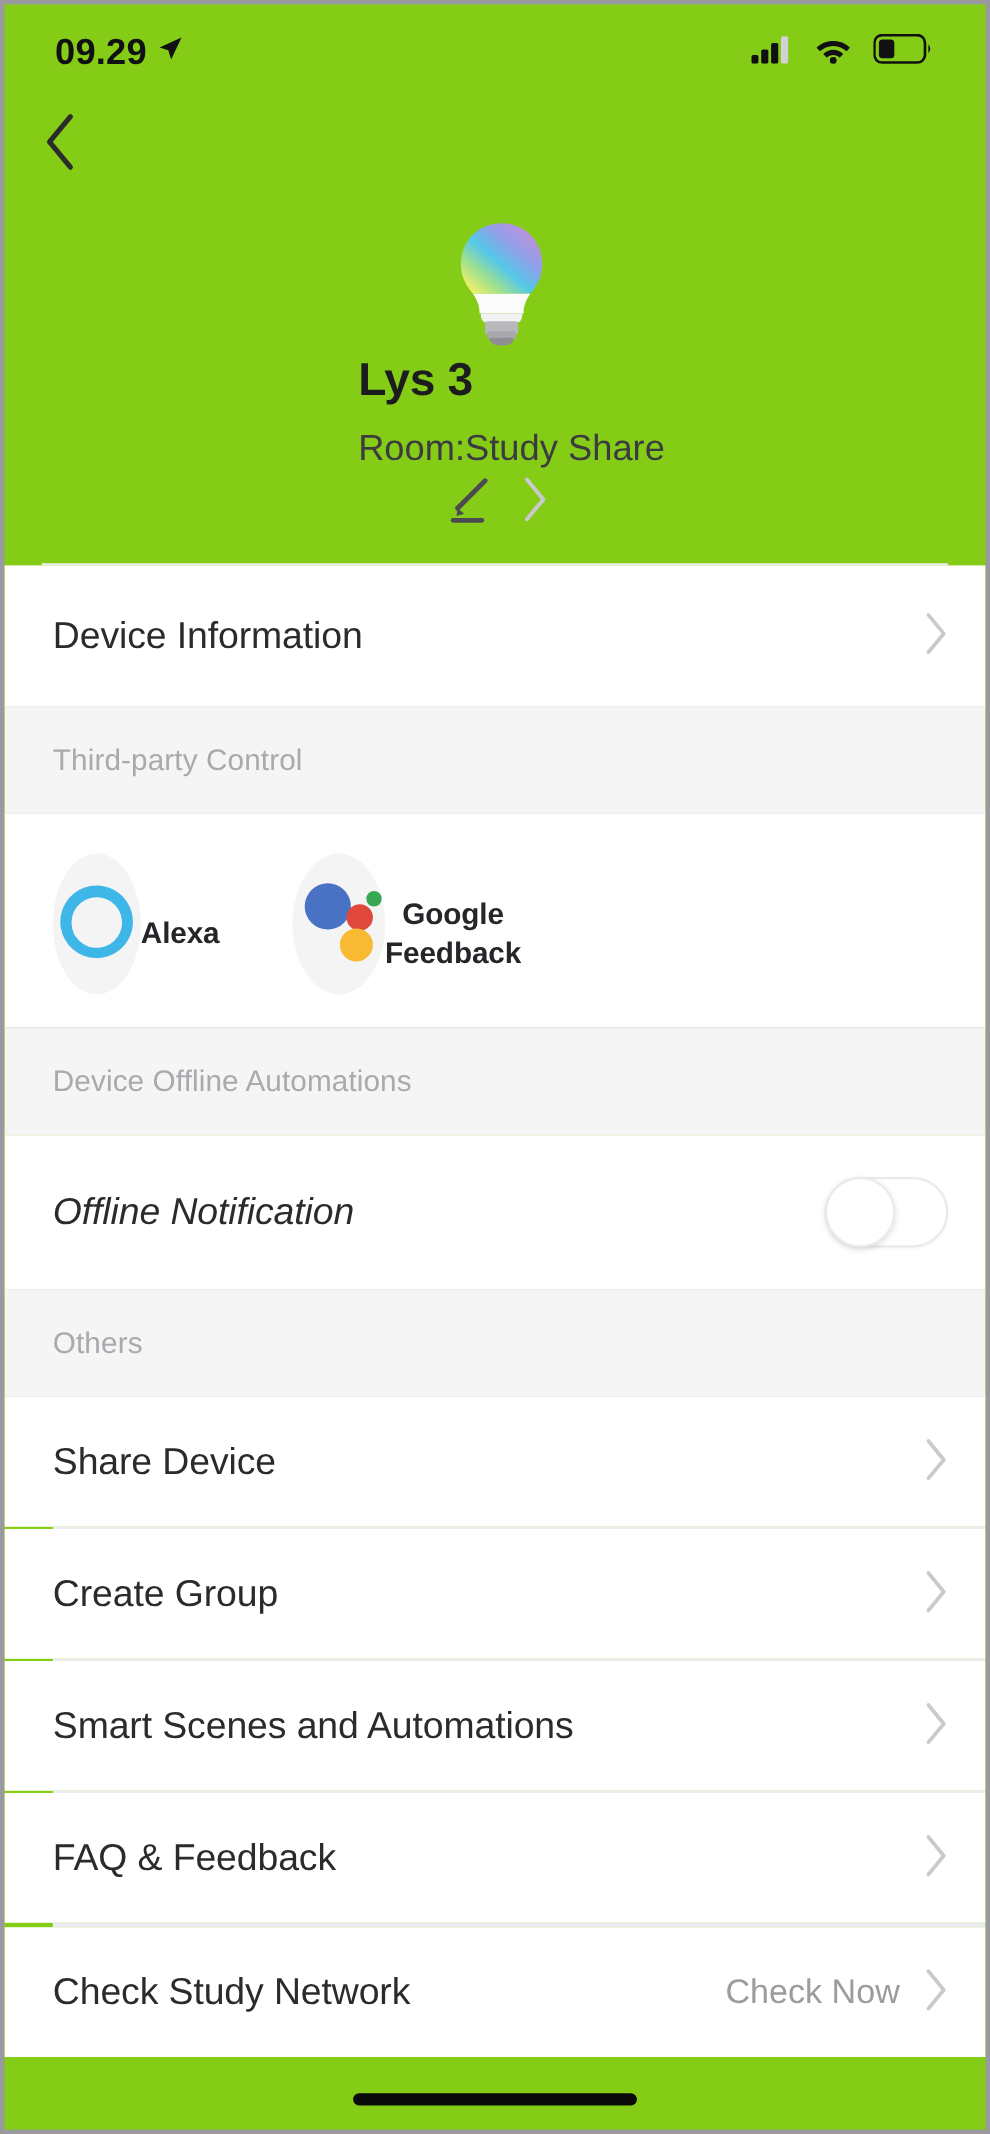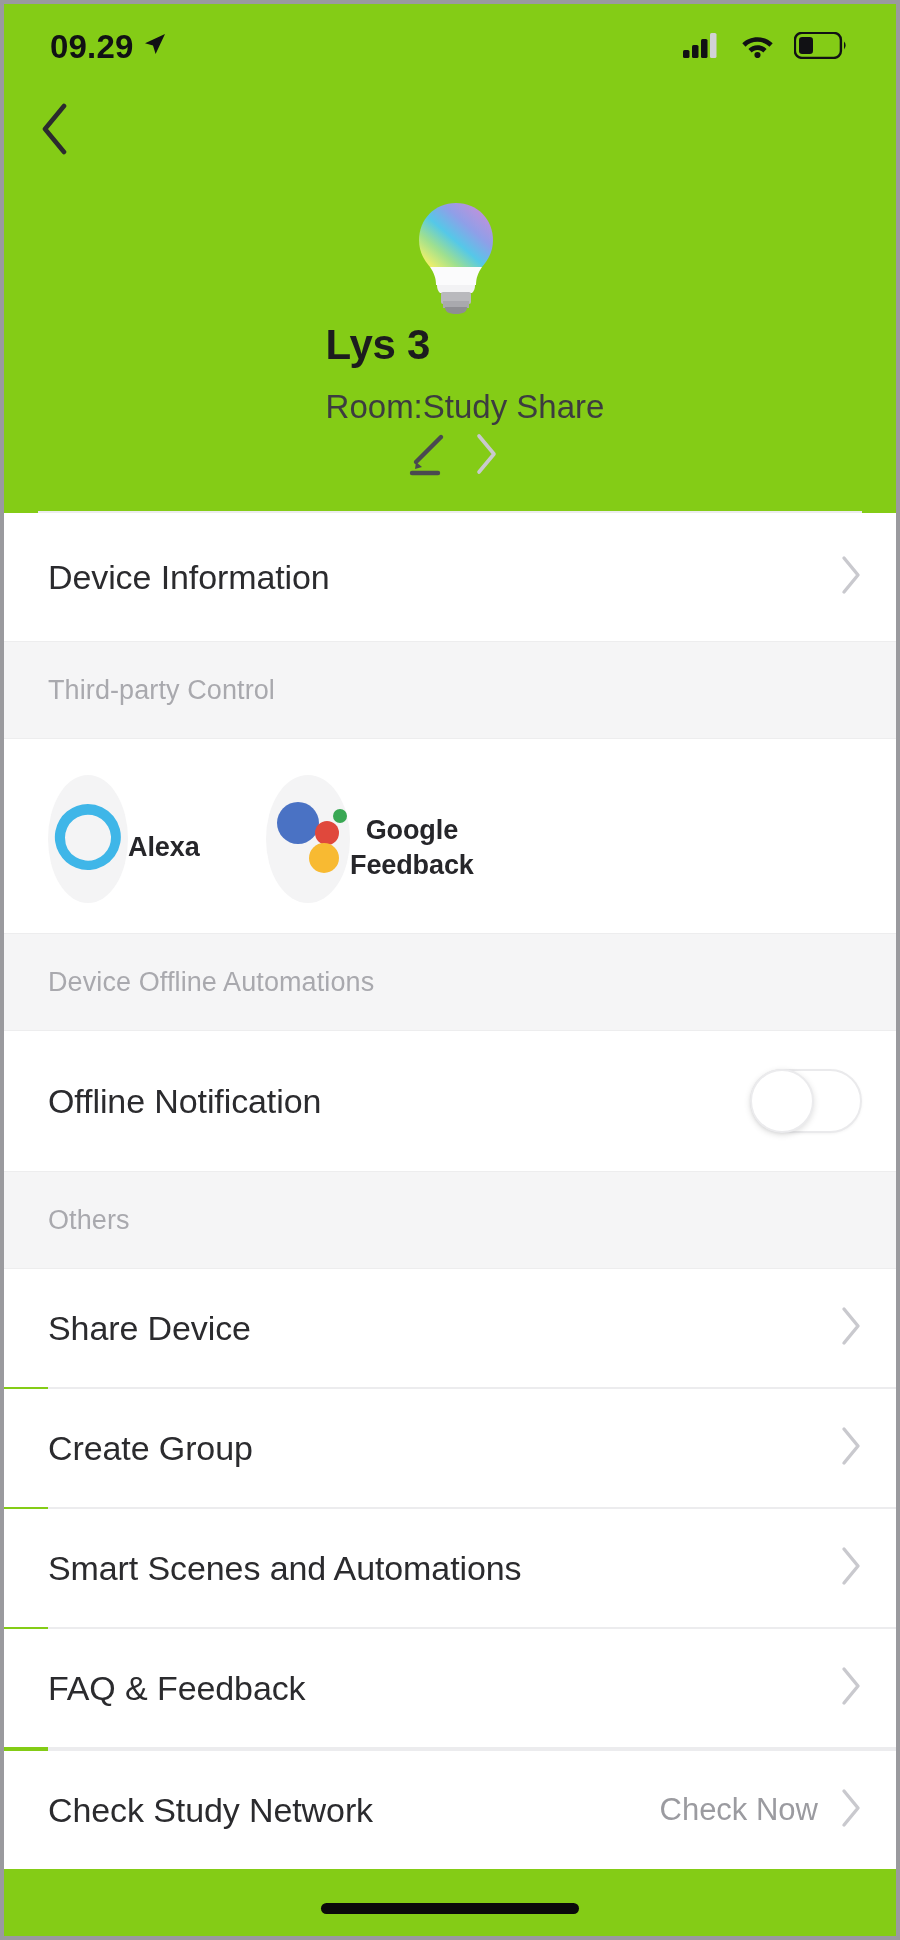--- a/index.html
+++ b/index.html
@@ -364,21 +364,21 @@
         </span>
       </div>
       <div class="tp-label">Google Feedback</div>
     </div>
   </div>
 
   <div class="section-header">
     <span class="section-header-title">Device Offline Automations</span>
   </div>
 
-  <div class="row" style="min-height:140px;">
+  <div class="row" style="min-height:140px;font-style:italic;">
     <span class="row-label">Offline Notification</span>
     <div class="toggle">
       <div class="toggle-knob"></div>
     </div>
   </div>
 
   <div class="section-header">
     <span class="section-header-title">Others</span>
   </div>
 

